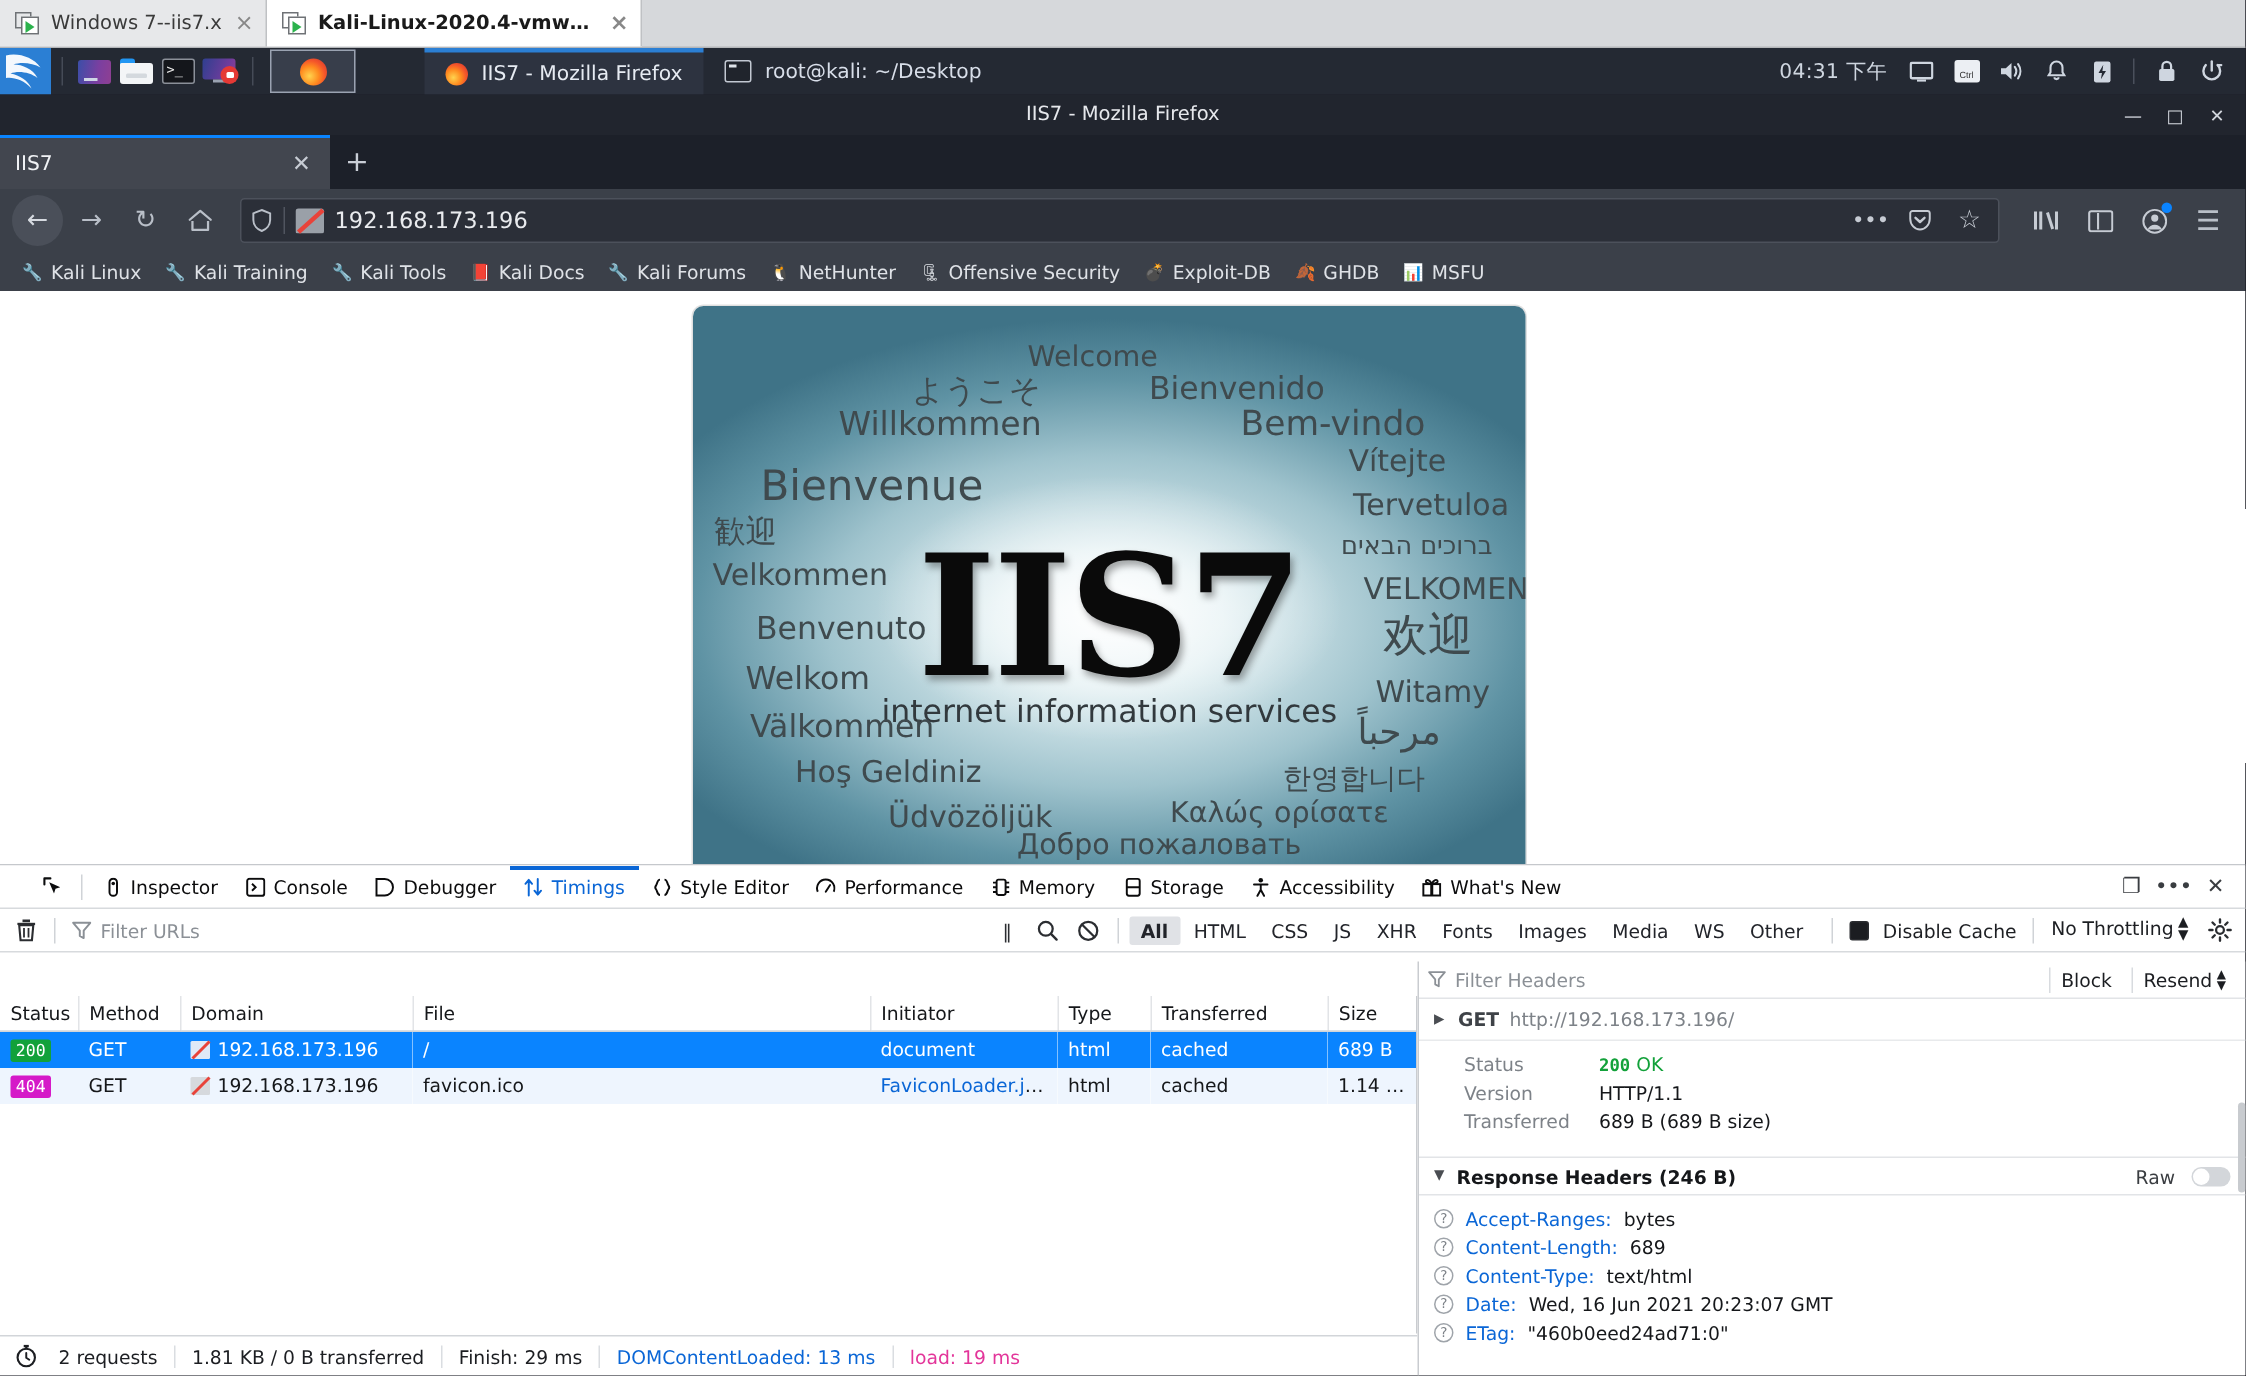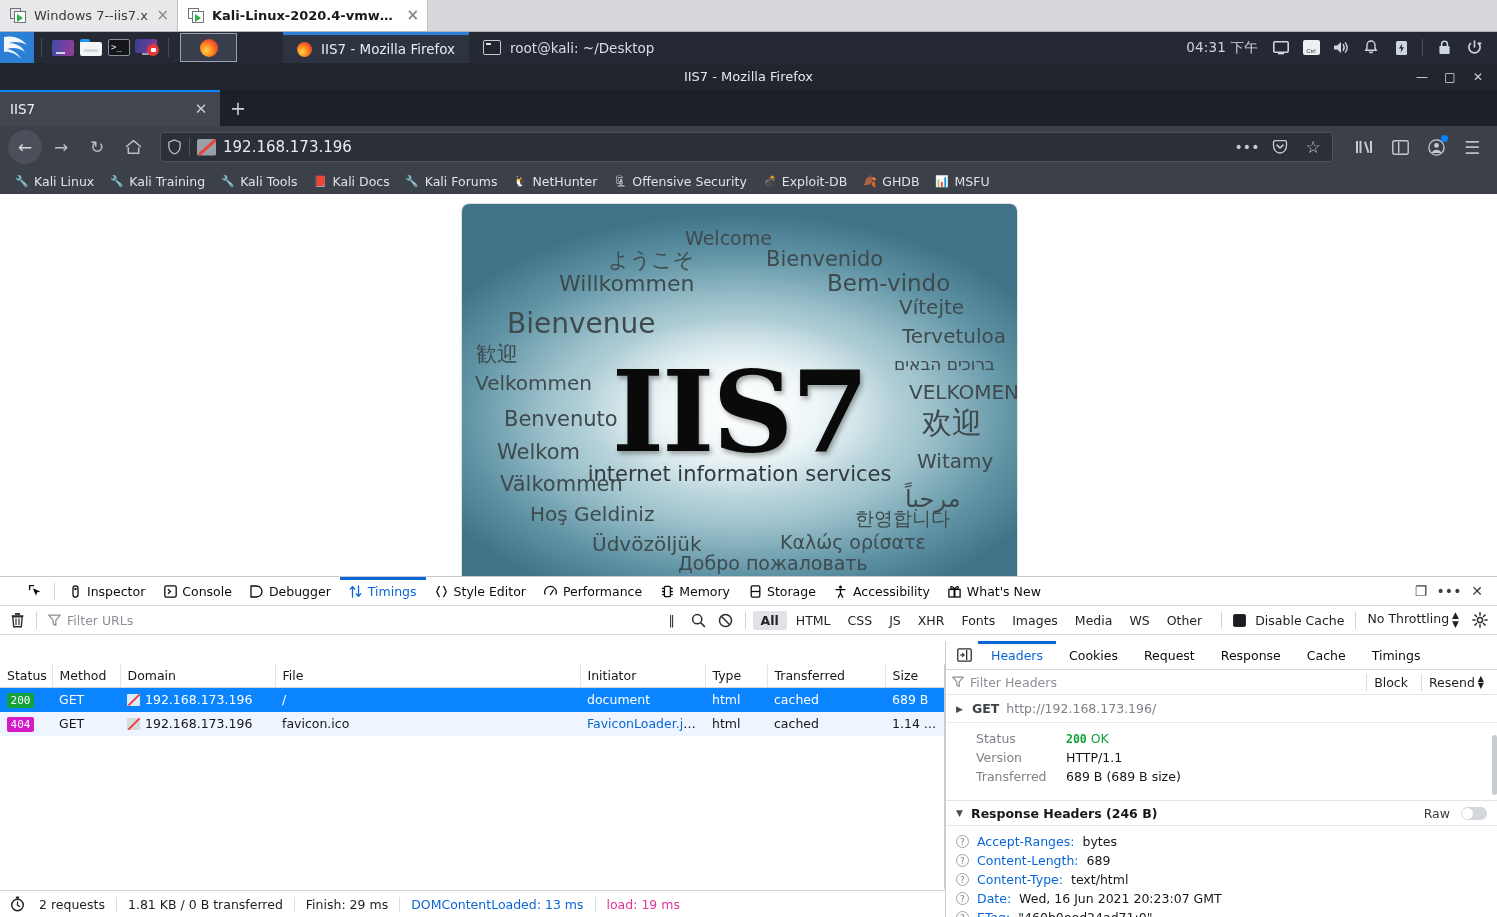--- a/index.html
+++ b/index.html
@@ -459,21 +459,21 @@
         <div class="iis-word" style="left: 440px; top: 120px; font-size: 20px;">Tervetuloa</div>
         <div class="iis-word" style="left: 14px; top: 136px; font-size: 21px;">歓迎</div>
         <div class="iis-word" style="left: 432px; top: 150px; font-size: 17px;">ברוכים הבאים</div>
         <div class="iis-word" style="left: 13px; top: 167px; font-size: 20px;">Velkommen</div>
         <div class="iis-word" style="left: 447px; top: 176px; font-size: 20px;">VELKOMEN</div>
         <div class="iis-word" style="left: 42px; top: 203px; font-size: 21px;">Benvenuto</div>
         <div class="iis-word" style="left: 460px; top: 199px; font-size: 30px;">欢迎</div>
         <div class="iis-word" style="left: 35px; top: 236px; font-size: 21px;">Welkom</div>
         <div class="iis-word" style="left: 455px; top: 245px; font-size: 20px;">Witamy</div>
         <div class="iis-word" style="left: 38px; top: 268px; font-size: 21px;">Välkommen</div>
-        <div class="iis-word" style="left: 443px; top: 270px; font-size: 24px; margin-top: 11px;">مرحباً</div>
+        <div class="iis-word" style="left: 443px; top: 270px; font-size: 24px;">مرحباً</div>
         <div class="iis-word" style="left: 68px; top: 298px; font-size: 20px;">Hoş Geldiniz</div>
         <div class="iis-word" style="left: 393px; top: 302px; font-size: 19px;">한영합니다</div>
         <div class="iis-word" style="left: 130px; top: 328px; font-size: 20px;">Üdvözöljük</div>
         <div class="iis-word" style="left: 318px; top: 327px; font-size: 19px;">Καλώς ορίσατε</div>
         <div class="iis-word" style="left: 216px; top: 348px; font-size: 19px;">Добро пожаловать</div>
       </div>
   </div>
 
   <div class="dt">
 
@@ -718,37 +718,20 @@
           </svg>
       </span>
       <span class="ns-item">2 requests</span>
       <span class="ns-item">1.81 KB / 0 B transferred</span>
       <span class="ns-item">Finish: 29 ms</span>
       <span class="ns-item blue">DOMContentLoaded: 13 ms</span>
       <span class="ns-item pink">load: 19 ms</span>
     </div>
 
     <div class="det">
-      <div class="det-tabs">
-        <span class="det-toggle">
-          <svg width="15" height="14" viewBox="0 0 15 14">
-              <rect x="0.8" y="0.8" width="13.4" height="12.4" rx="1.2" fill="none" stroke="#2b2d31" stroke-width="1.3"></rect>
-              <rect x="9" y="2" width="1.3" height="10" fill="#2b2d31"></rect>
-              <path d="M3 7h4M5.2 5.2L7 7 5.2 8.8" stroke="#2b2d31" stroke-width="1.2" fill="none"></path>
-            </svg>
-        </span>
-        <div id="det-tabs" style="display:flex;align-items:center;">
-            <span class="det-tab sel">Headers</span>
-            <span class="det-tab">Cookies</span>
-            <span class="det-tab">Request</span>
-            <span class="det-tab">Response</span>
-            <span class="det-tab">Cache</span>
-            <span class="det-tab">Timings</span>
-          </div>
-      </div>
 
       <div class="det-filter">
         <svg width="12" height="12" viewBox="0 0 13 13">
             <path d="M0.8 1.2h11.4L7.8 6.4v5l-2.6-1.4v-3.6z" fill="none" stroke="#8b9096" stroke-width="1.3" stroke-linejoin="round"></path>
           </svg>
         <span class="grow">Filter Headers</span>
         <span class="df-btn">Block</span>
         <span class="df-btn">
           <span>Resend</span>
           <span style="font-size:8px;line-height:.9;">▲<br>▼</span>

